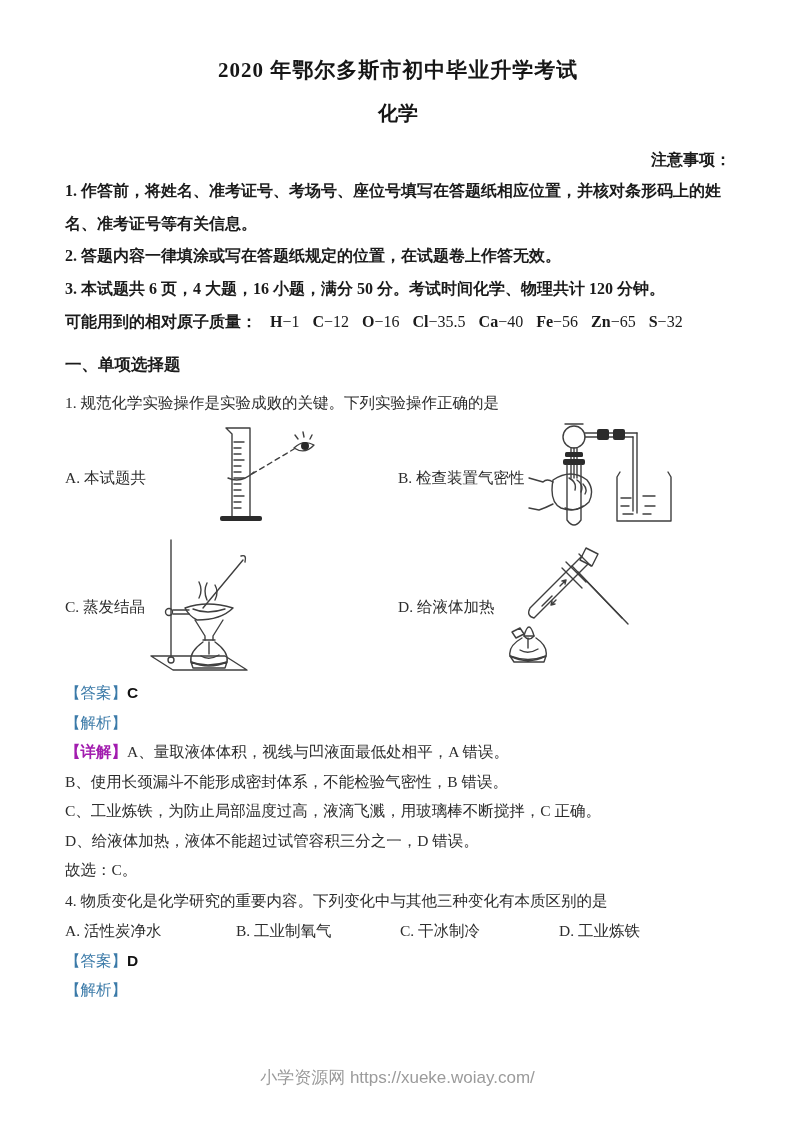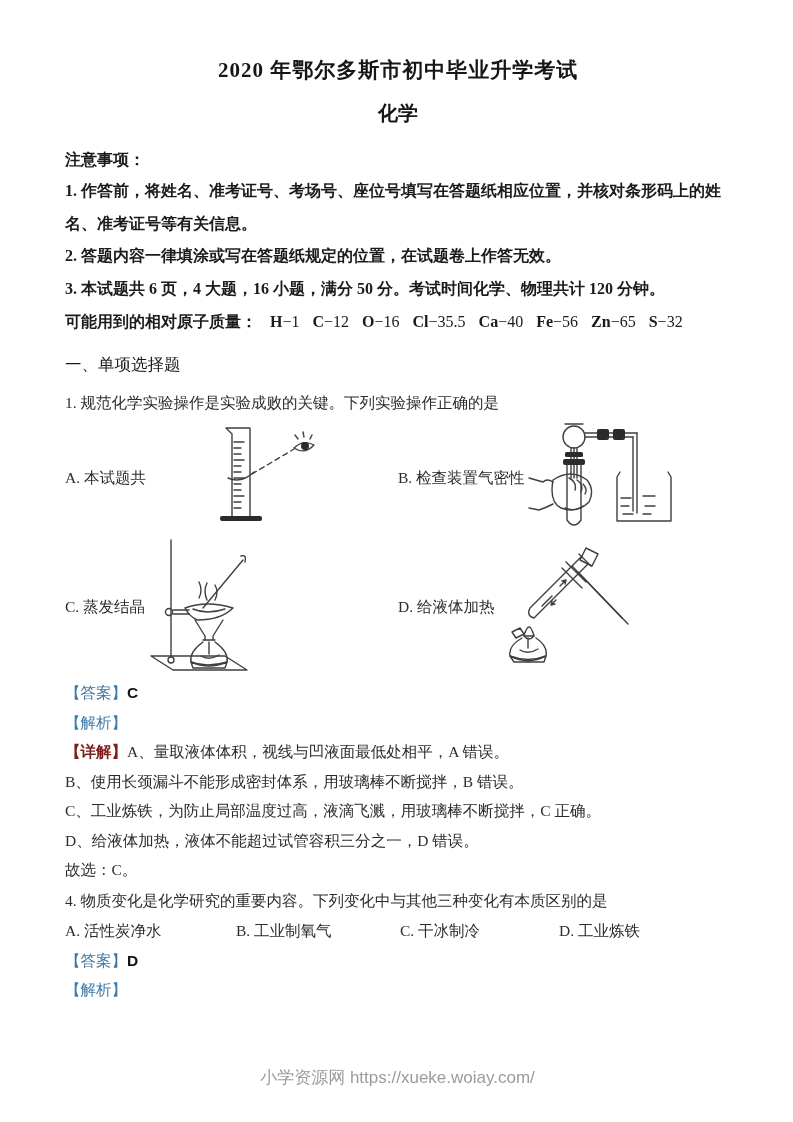--- a/index.html
+++ b/index.html
@@ -23,45 +23,45 @@
     letter-spacing:1px;
   }
   .subject{
     margin:16px 0 18px 0;
     text-align:center;
     font-size:20px;
     font-weight:bold;
     color:#161616;
   }
   .notice p{margin:0;font-size:16px;font-weight:bold;line-height:32.5px;color:#1b1b1b;}
-  .notice .heading{line-height:30px;}
+  .notice .heading{line-height:30px;text-align:right;}
   .mass-line{margin:0;font-size:16px;line-height:33px;color:#1b1b1b;white-space:nowrap;}
   .mass-label{font-weight:bold;}
   .mass-item{margin-left:13px;}
   .mass-item .sym{font-weight:bold;}
   .section-heading{
     margin:11px 0 0 0;
-    font-size:16.5px;font-weight:normal;line-height:32px;color:#1b1b1b;
+    font-size:16.5px;font-weight:bold;line-height:32px;color:#1b1b1b;
   }
   .q-text{margin:0;font-size:15.5px;line-height:31px;color:#2c2c2c;font-weight:normal;}
   .fig-grid{
     display:grid;
     grid-template-columns:333px 1fr;
     margin-top:2px;
   }
   .fig-cell{display:flex;align-items:center;}
   .opt-label{font-size:15.5px;color:#2c2c2c;white-space:nowrap;flex:0 0 auto;}
   .fig-art{flex:0 0 auto;}
   .fig-art svg{display:block;}
   .sline{stroke:#3f3f3f;stroke-width:1.4;fill:none;stroke-linecap:round;stroke-linejoin:round;}
   .sfill{fill:#2b2b2b;stroke:none;}
   .ans-block p{margin:0;font-size:15.5px;line-height:29.5px;color:#2c2c2c;}
   .marker{color:#3b7aa8;}
   .ans-letter{font-family:"Liberation Sans","DejaVu Sans",sans-serif;font-weight:bold;color:#111;}
-  .detail-prefix{font-weight:bold;color:#7f1d1d;}
+  .detail-prefix{font-weight:bold;color:#a21caf;}
   .opts-row{display:flex;margin:0;font-size:15.5px;line-height:30px;color:#2c2c2c;}
   .opts-row span{display:inline-block;}
   .opt-col-0{width:171px;}
   .opt-col-1{width:164px;}
   .opt-col-2{width:159px;}
   .footer{
     position:absolute;left:1px;top:1066px;width:100%;
     text-align:center;
     font-family:"Liberation Sans","DejaVu Sans",sans-serif;
     font-size:17px;color:#9b9b9b;
@@ -224,21 +224,21 @@
           <path class="sline" d="M18,88 l8,-4 4,6 -8,4 Z"></path>
         </svg>
       </span>
     </div>
   </div>
 
   <div class="ans-block">
     <p><span class="marker">【答案】</span><span class="ans-letter">C</span></p>
     <p><span class="marker">【解析】</span></p>
     <p><span class="detail-prefix">【详解】</span><span>A、量取液体体积，视线与凹液面最低处相平，A 错误。</span></p>
-    <p>B、使用长颈漏斗不能形成密封体系，用玻璃棒不断搅拌，B 错误。</p>
+    <p>B、使用长颈漏斗不能形成密封体系，不能检验气密性，B 错误。</p>
     <p>C、工业炼铁，为防止局部温度过高，液滴飞溅，用玻璃棒不断搅拌，C 正确。</p>
     <p>D、给液体加热，液体不能超过试管容积三分之一，D 错误。</p>
     <p>故选：C。</p>
   </div>
 
   <p class="q-text">4. 物质变化是化学研究的重要内容。下列变化中与其他三种变化有本质区别的是</p>
 
   <p class="opts-row">
       <span class="opt-col-0">A.  活性炭净水</span>
       <span class="opt-col-1">B.  工业制氧气</span>

